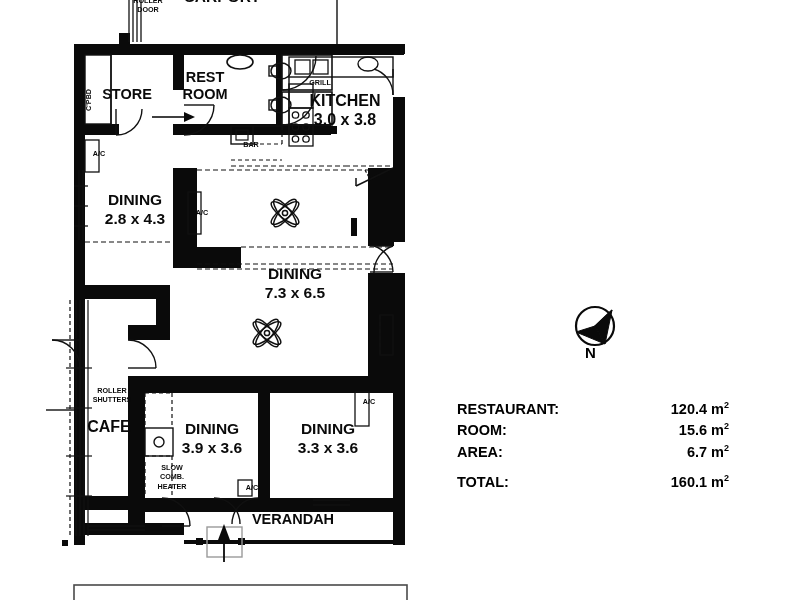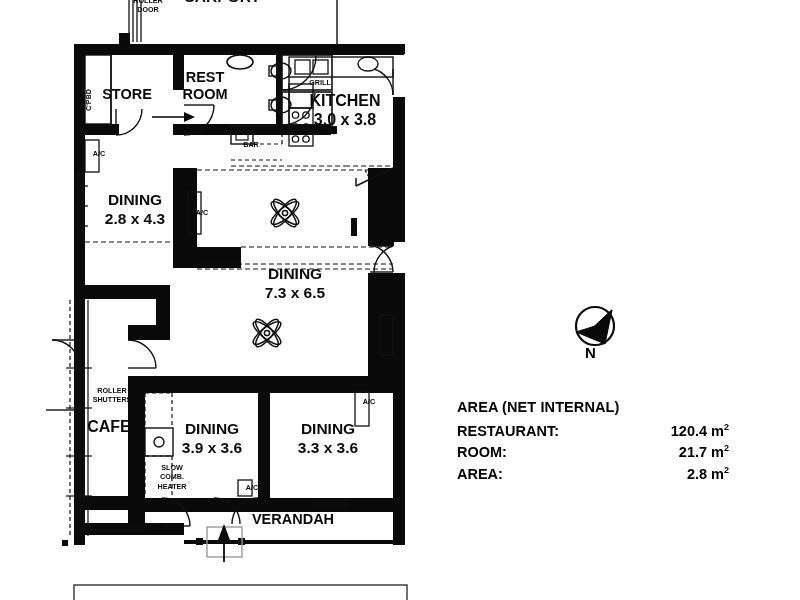--- a/index.html
+++ b/index.html
@@ -379,33 +379,36 @@
         </g>
         <g>
           <text x="369" y="404" text-anchor="middle" font-family="&quot;Liberation Sans&quot;, sans-serif" font-size="7.2" font-weight="bold" fill="#0a0a0a">A/C</text>
         </g>
       </g>
   </svg>
 
   <div class="compass-label">N</div>
 
   <div class="legend">
-    <div class="legend-title">AREA (NET INTERNAL)</div>
 
     <div class="legend-row">
       <span class="legend-label">RESTAURANT:</span>
       <span class="legend-value"><span>120.4 m</span><sup>2</sup></span>
     </div>
 
     <div class="legend-row">
       <span class="legend-label">ROOM:</span>
-      <span class="legend-value"><span>21.7 m</span><sup>2</sup></span>
+      <span class="legend-value"><span>15.6 m</span><sup>2</sup></span>
     </div>
 
     <div class="legend-row">
       <span class="legend-label">AREA:</span>
-      <span class="legend-value"><span>2.8 m</span><sup>2</sup></span>
+      <span class="legend-value"><span>6.7 m</span><sup>2</sup></span>
     </div>
 
 
+    <div class="legend-row total">
+      <span class="legend-label">TOTAL:</span>
+      <span class="legend-value"><span>160.1 m</span><sup>2</sup></span>
+    </div>
   </div>
 
 </div>
 
 </body></html>

